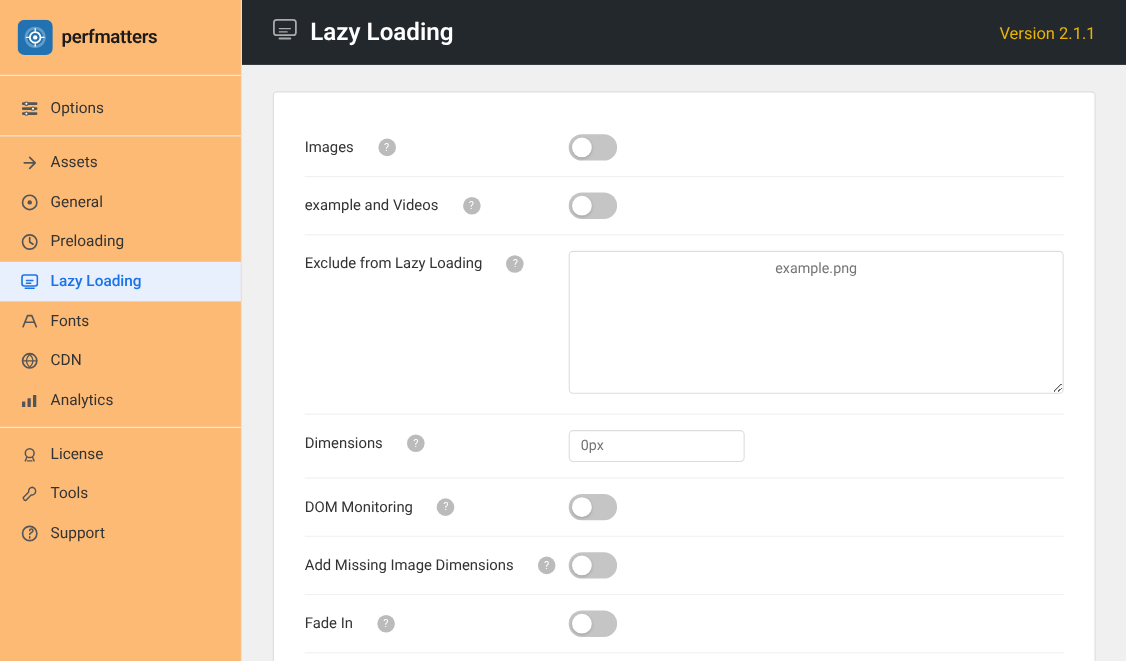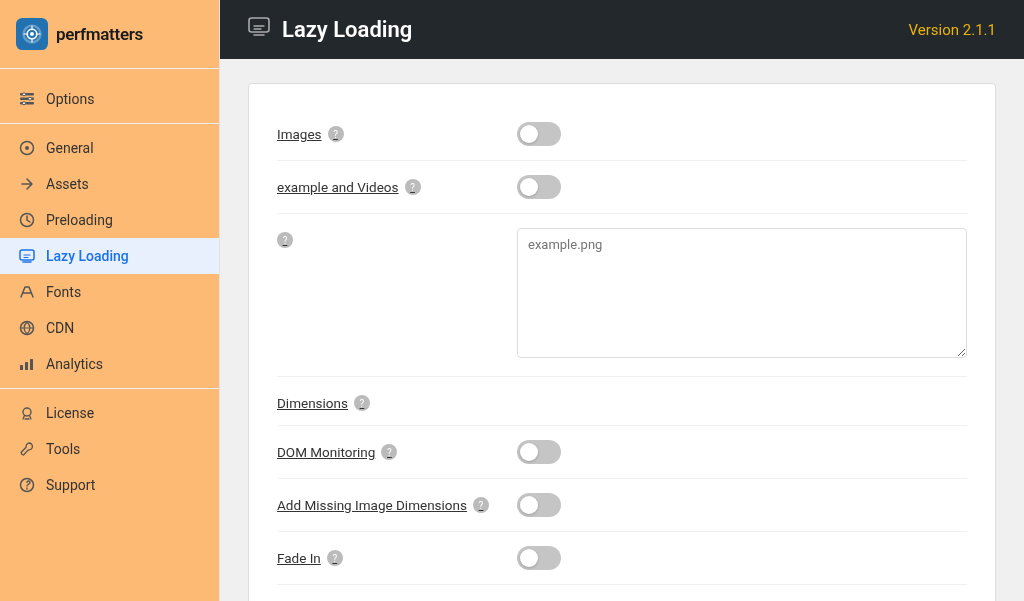--- a/index.html
+++ b/index.html
@@ -142,22 +142,21 @@
       border-bottom: none;
     }
 
     .setting-label {
       width: 240px;
       font-size: 13.5px;
       color: #333;
       padding-top: 4px;
       display: flex;
       align-items: flex-start;
-      gap: 6px;
-      text-decoration: underline;
+      gap: 22px;
     }
 
     .help-icon {
       width: 16px;
       height: 16px;
       border-radius: 50%;
       background: #bbb;
       color: #fff;
       font-size: 10px;
       display: flex;
@@ -220,20 +219,21 @@
       width: 100%;
       max-width: 540px;
       height: 130px;
       border: 1px solid #ddd;
       border-radius: 4px;
       padding: 8px 10px;
       font-size: 13px;
       color: #999;
       resize: vertical;
       font-family: inherit;
+      text-align: center;
     }
 
     
     .threshold-input {
       width: 160px;
       border: 1px solid #ddd;
       border-radius: 4px;
       padding: 6px 10px;
       font-size: 13px;
       color: #555;
@@ -270,34 +270,34 @@
         </svg>
       </span>
       <span>Options</span>
     </div>
 
     <div class="nav-separator"></div>
 
     <div class="nav-item">
       <span class="nav-icon">
         <svg width="16" height="16" viewBox="0 0 16 16" fill="none">
+          <path d="M3 8h10M8 3l5 5-5 5" stroke="#555" stroke-width="1.5" stroke-linecap="round" stroke-linejoin="round"></path>
+        </svg>
+      </span>
+      <span>Assets</span>
+    </div>
+
+    <div class="nav-item">
+      <span class="nav-icon">
+        <svg width="16" height="16" viewBox="0 0 16 16" fill="none">
           <circle cx="8" cy="8" r="6.5" stroke="#555" stroke-width="1.5"></circle>
           <circle cx="8" cy="8" r="2" fill="#555"></circle>
         </svg>
       </span>
       <span>General</span>
-    </div>
-
-    <div class="nav-item">
-      <span class="nav-icon">
-        <svg width="16" height="16" viewBox="0 0 16 16" fill="none">
-          <path d="M3 8h10M8 3l5 5-5 5" stroke="#555" stroke-width="1.5" stroke-linecap="round" stroke-linejoin="round"></path>
-        </svg>
-      </span>
-      <span>Assets</span>
     </div>
 
     <div class="nav-item">
       <span class="nav-icon">
         <svg width="16" height="16" viewBox="0 0 16 16" fill="none">
           <circle cx="8" cy="8" r="6.5" stroke="#555" stroke-width="1.5"></circle>
           <path d="M8 4v4l3 2" stroke="#555" stroke-width="1.5" stroke-linecap="round"></path>
         </svg>
       </span>
       <span>Preloading</span>
@@ -417,31 +417,35 @@
         <div class="setting-control">
           <label class="toggle">
             <input type="checkbox" style="">
             <span class="toggle-slider"></span>
           </label>
         </div>
       </div>
 
       <div class="setting-row">
         <div class="setting-label">
+          <span>Exclude from Lazy Loading</span>
           <span class="help-icon">?</span>
         </div>
         <div class="setting-control">
           <textarea class="exclude-textarea" placeholder="example.png" style=""></textarea>
         </div>
       </div>
 
       <div class="setting-row">
         <div class="setting-label">
           <span>Dimensions</span>
           <span class="help-icon">?</span>
+        </div>
+        <div class="setting-control">
+          <input type="text" class="threshold-input" placeholder="0px" style="">
         </div>
       </div>
 
       <div class="setting-row">
         <div class="setting-label">
           <span>DOM Monitoring</span>
           <span class="help-icon">?</span>
         </div>
         <div class="setting-control">
           <label class="toggle">

